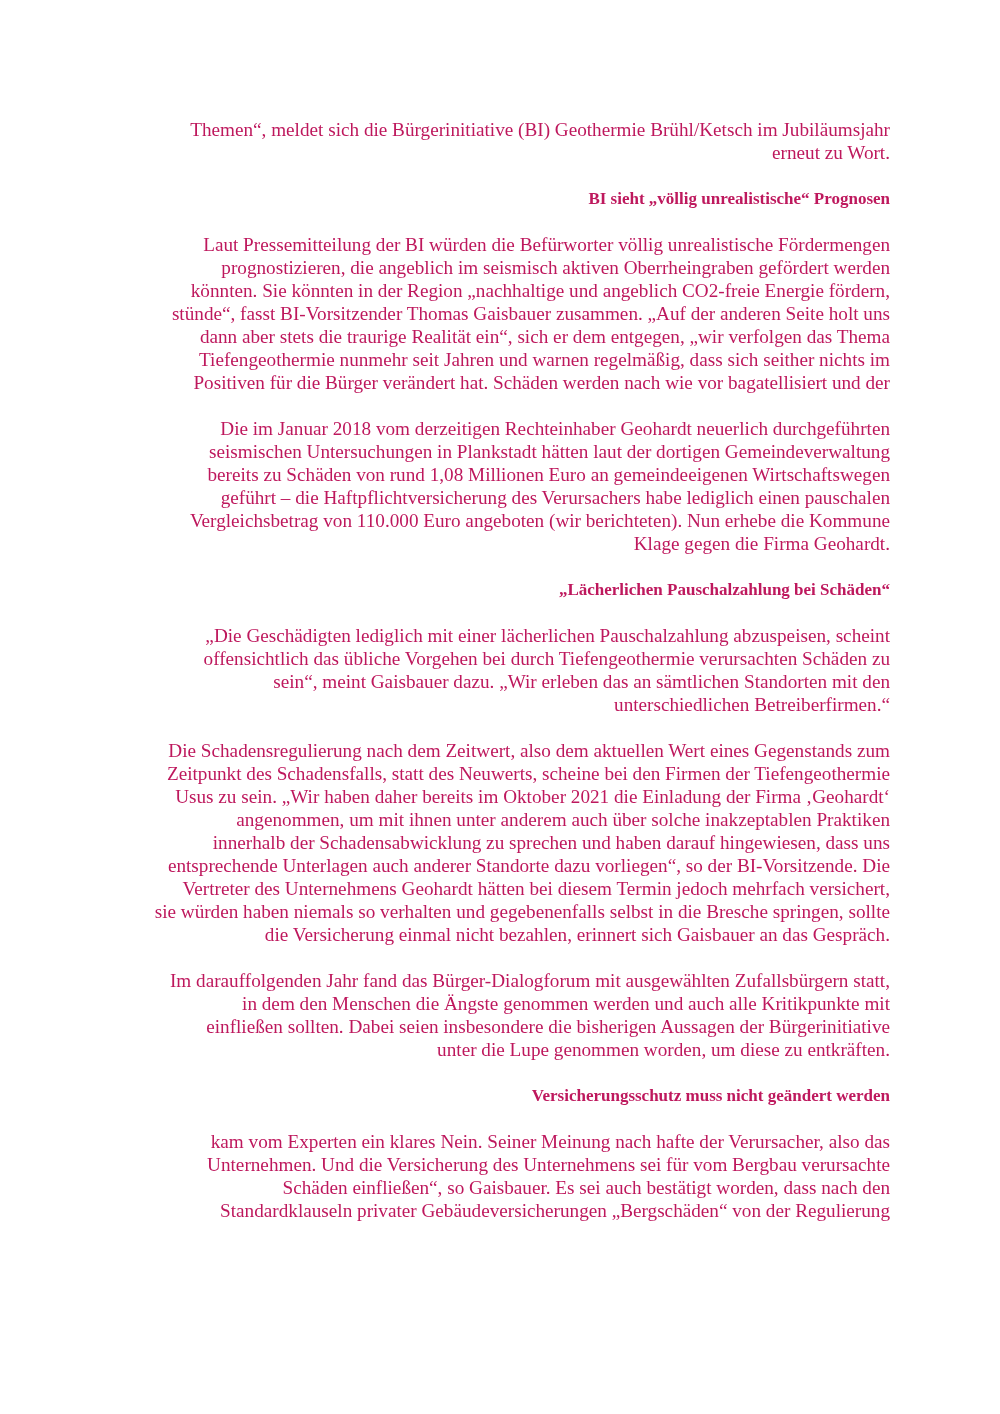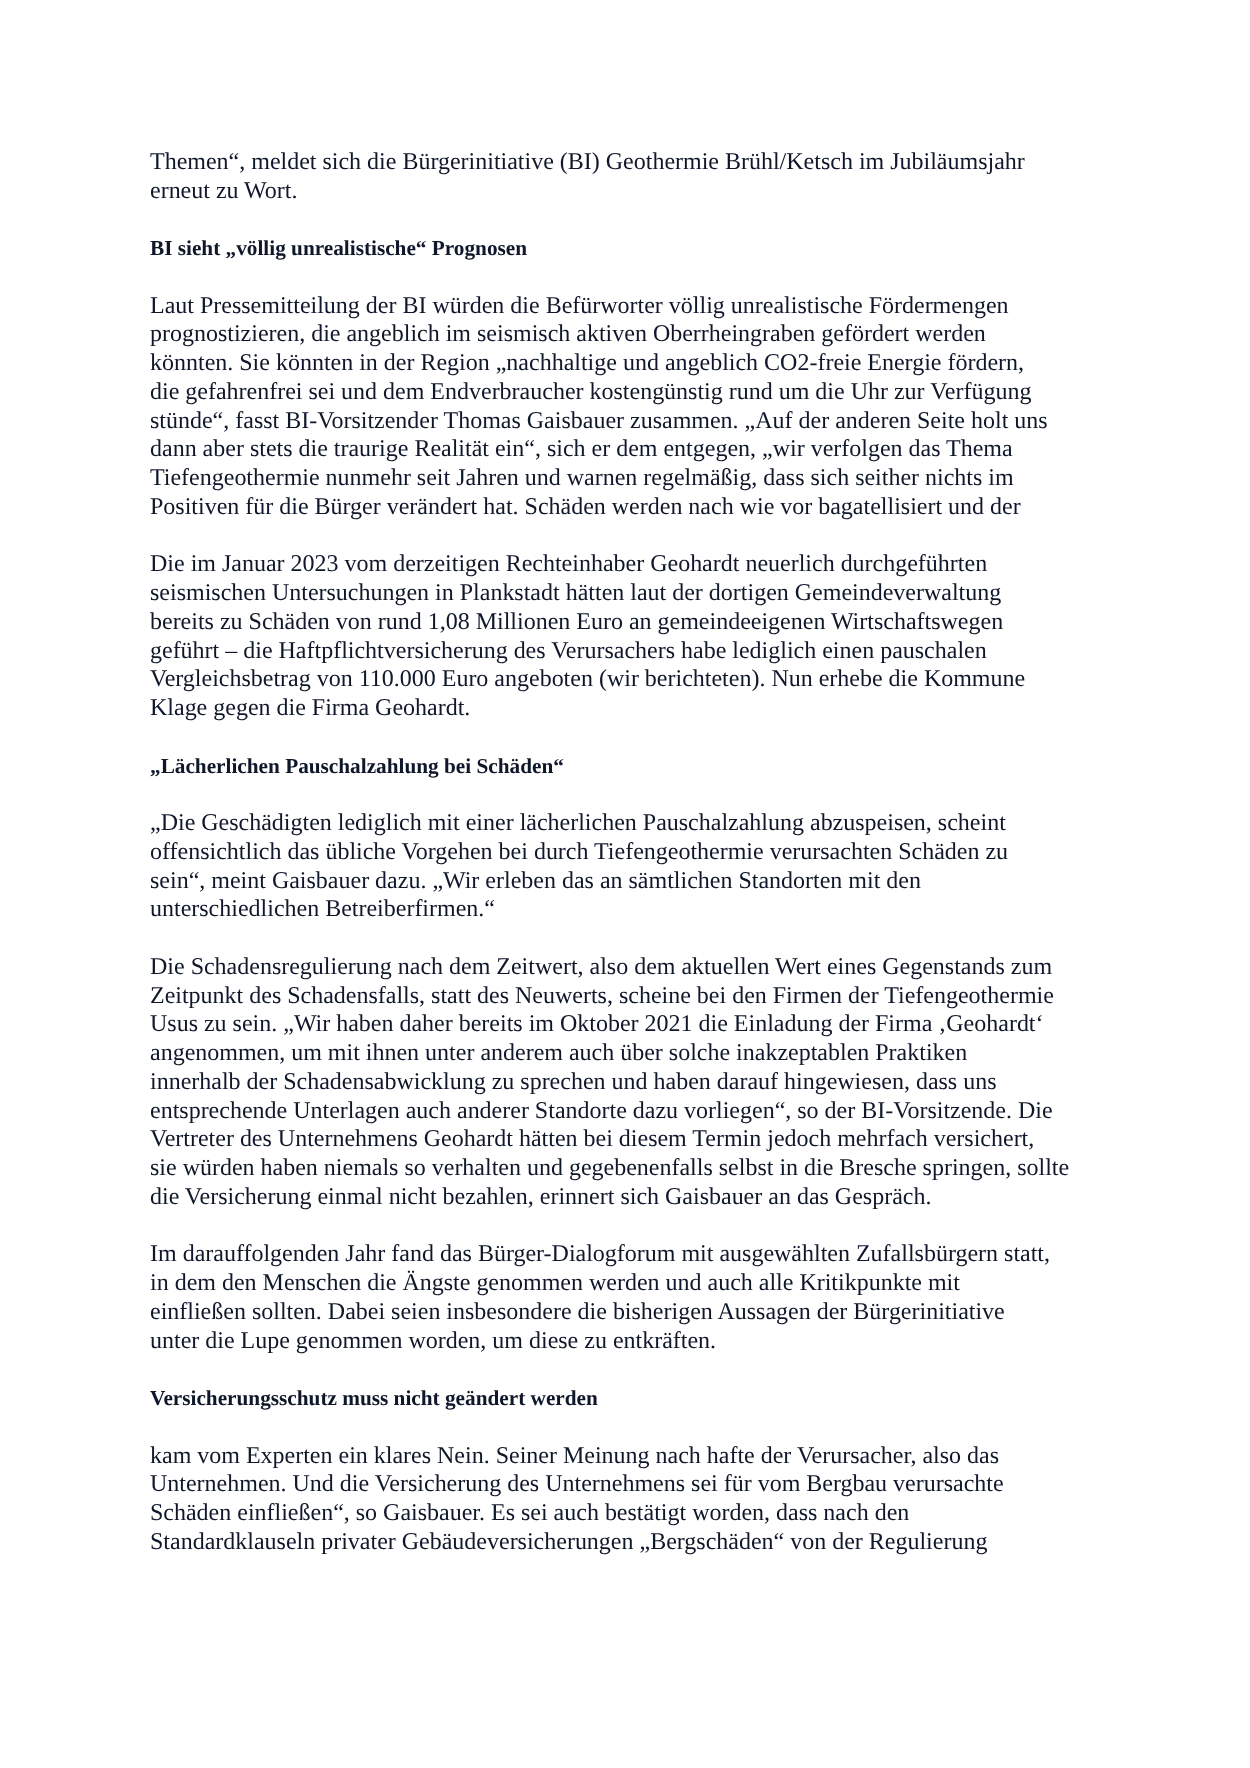--- a/index.html
+++ b/index.html
@@ -14,21 +14,22 @@
     overflow: hidden;
   }
   .page {
     position: absolute;
     left: 120px;
     top: 118px;
     width: 770px;
     font-family: "Liberation Serif", "DejaVu Serif", serif;
     font-size: 19.2px;
     line-height: 23px;
-    color: #0f172a;
+    color: #be185d;
+    text-align: right;
   }
   .para {
     margin: 0 0 23px 0;
     white-space: normal;
   }
   .line {
     display: block;
     white-space: nowrap;
   }
   .heading {
@@ -47,29 +48,28 @@
     <span class="line">Themen“, meldet sich die Bürgerinitiative (BI) Geothermie Brühl/Ketsch im Jubiläumsjahr</span>
     <span class="line">erneut zu Wort.</span>
   </p>
 
   <h2 class="heading">BI sieht „völlig unrealistische“ Prognosen</h2>
 
   <p class="para">
     <span class="line">Laut Pressemitteilung der BI würden die Befürworter völlig unrealistische Fördermengen</span>
     <span class="line">prognostizieren, die angeblich im seismisch aktiven Oberrheingraben gefördert werden</span>
     <span class="line">könnten. Sie könnten in der Region „nachhaltige und angeblich CO2-freie Energie fördern,</span>
-    <span class="line">die gefahrenfrei sei und dem Endverbraucher kostengünstig rund um die Uhr zur Verfügung</span>
     <span class="line">stünde“, fasst BI-Vorsitzender Thomas Gaisbauer zusammen. „Auf der anderen Seite holt uns</span>
     <span class="line">dann aber stets die traurige Realität ein“, sich er dem entgegen, „wir verfolgen das Thema</span>
     <span class="line">Tiefengeothermie nunmehr seit Jahren und warnen regelmäßig, dass sich seither nichts im</span>
     <span class="line">Positiven für die Bürger verändert hat. Schäden werden nach wie vor bagatellisiert und der</span>
   </p>
 
   <p class="para">
-    <span class="line">Die im Januar 2023 vom derzeitigen Rechteinhaber Geohardt neuerlich durchgeführten</span>
+    <span class="line">Die im Januar 2018 vom derzeitigen Rechteinhaber Geohardt neuerlich durchgeführten</span>
     <span class="line">seismischen Untersuchungen in Plankstadt hätten laut der dortigen Gemeindeverwaltung</span>
     <span class="line">bereits zu Schäden von rund 1,08 Millionen Euro an gemeindeeigenen Wirtschaftswegen</span>
     <span class="line">geführt – die Haftpflichtversicherung des Verursachers habe lediglich einen pauschalen</span>
     <span class="line">Vergleichsbetrag von 110.000 Euro angeboten (wir berichteten). Nun erhebe die Kommune</span>
     <span class="line">Klage gegen die Firma Geohardt.</span>
   </p>
 
   <h2 class="heading">„Lächerlichen Pauschalzahlung bei Schäden“</h2>
 
   <p class="para">

